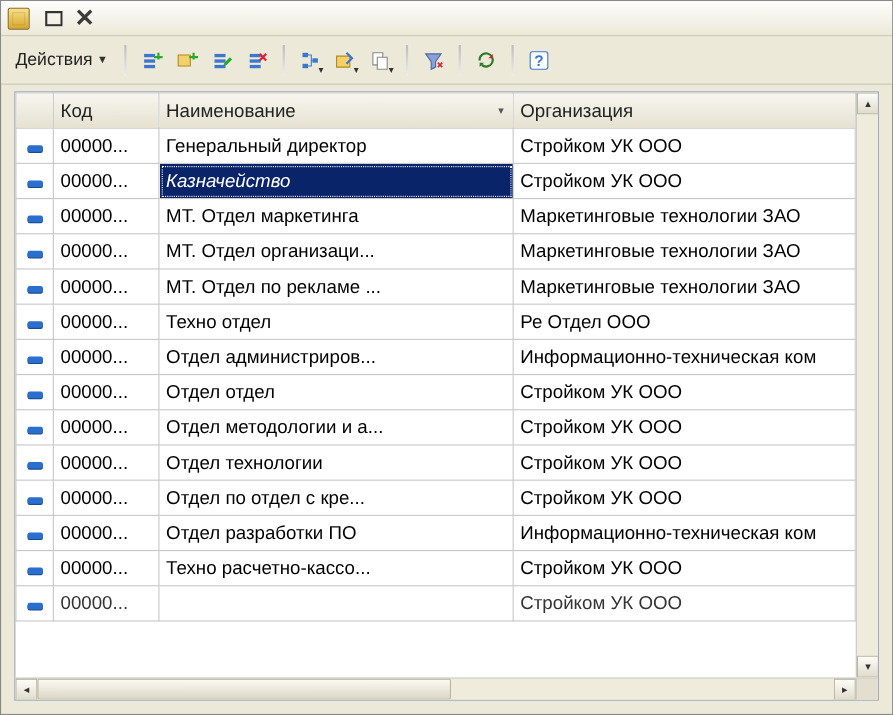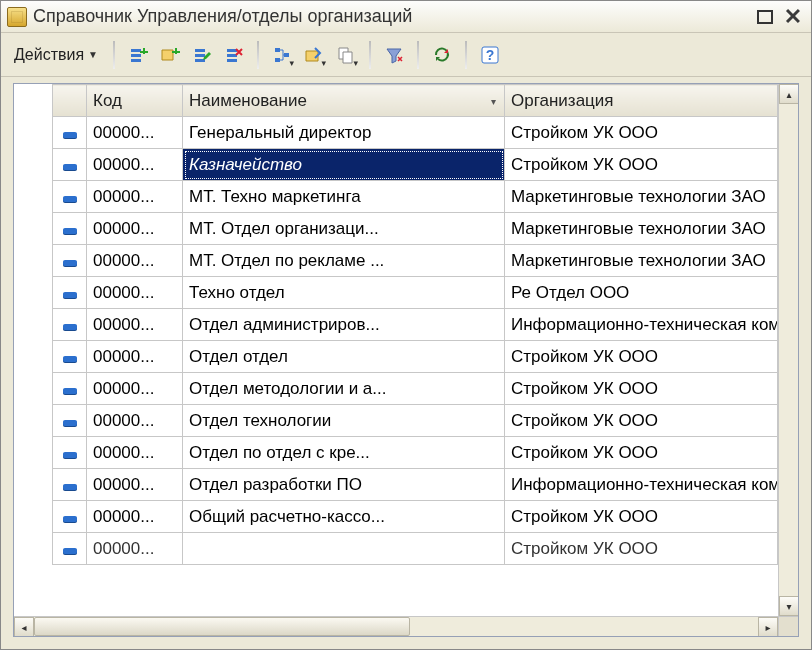--- a/index.html
+++ b/index.html
@@ -104,21 +104,20 @@
     background:#fff;
     display:flex;
     flex-direction:column;
     box-shadow: inset 1px 1px 0 #fff;
     overflow:hidden;
   }
   .grid-scroll-wrap{
     flex:1;
     display:flex;
     overflow:hidden;
-    padding-left:38px;
   }
   .grid-body{
     flex:1;
     overflow:hidden;
     position:relative;
   }
   table.grid{
     border-collapse:collapse;
     width:100%;
     table-layout:fixed;
@@ -197,21 +196,20 @@
   
   .tbtn svg *{vector-effect:non-scaling-stroke}
 </style>
 </head>
 <body>
 
 <div class="window">
 
   <div class="titlebar">
     <div class="app-icon"></div>
-    <div class="title">Справочник Управления/отделы организаций</div>
     <div class="win-btn">
       <svg width="16" height="14">
           <rect x="1" y="1" width="14" height="12" fill="none" stroke="#333" stroke-width="2"></rect>
         </svg>
     </div>
     <div class="win-btn">
       <span style="font-size:22px;line-height:1">✕</span>
     </div>
   </div>
 
@@ -328,21 +326,21 @@
               </tr>
               <tr>
                 <td style="text-align: center;"><span class="row-icon"></span></td>
                 <td>00000...</td>
                 <td class="selected">Казначейство</td>
                 <td>Стройком УК ООО</td>
               </tr>
               <tr>
                 <td style="text-align: center;"><span class="row-icon"></span></td>
                 <td>00000...</td>
-                <td>МТ. Техно маркетинга</td>
+                <td>МТ. Отдел маркетинга</td>
                 <td>Маркетинговые технологии ЗАО</td>
               </tr>
               <tr>
                 <td style="text-align: center;"><span class="row-icon"></span></td>
                 <td>00000...</td>
                 <td>МТ. Отдел организаци...</td>
                 <td>Маркетинговые технологии ЗАО</td>
               </tr>
               <tr>
                 <td style="text-align: center;"><span class="row-icon"></span></td>
@@ -388,21 +386,21 @@
               </tr>
               <tr>
                 <td style="text-align: center;"><span class="row-icon"></span></td>
                 <td>00000...</td>
                 <td>Отдел разработки ПО</td>
                 <td>Информационно-техническая ком</td>
               </tr>
               <tr>
                 <td style="text-align: center;"><span class="row-icon"></span></td>
                 <td>00000...</td>
-                <td>Общий расчетно-кассо...</td>
+                <td>Техно расчетно-кассо...</td>
                 <td>Стройком УК ООО</td>
               </tr>
               <tr class="partial">
                 <td style="text-align: center;"><span class="row-icon"></span></td>
                 <td>00000...</td>
                 <td></td>
                 <td>Стройком УК ООО</td>
               </tr>
             </tbody>
         </table>

